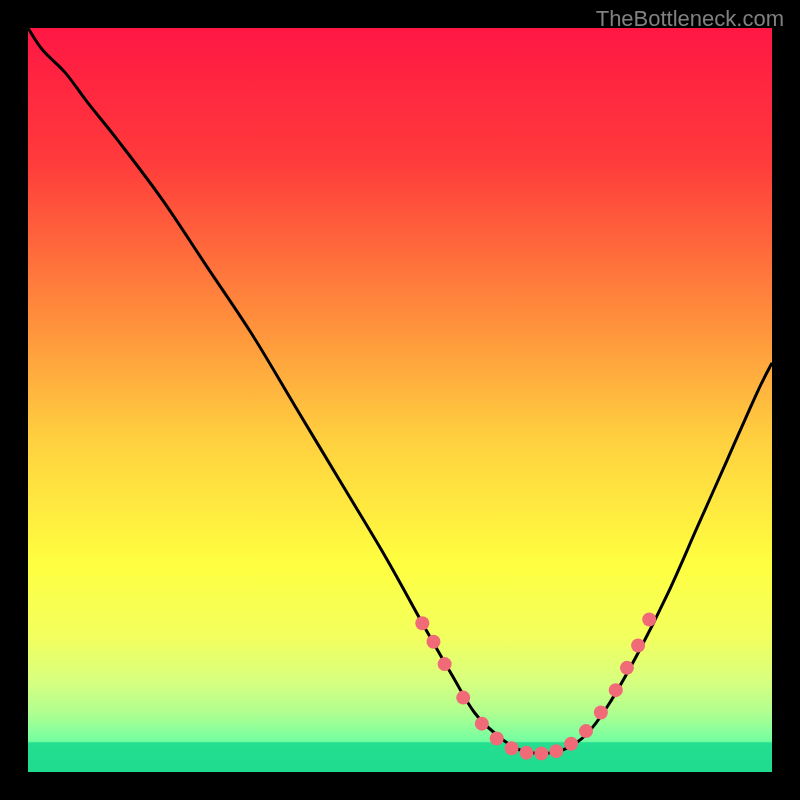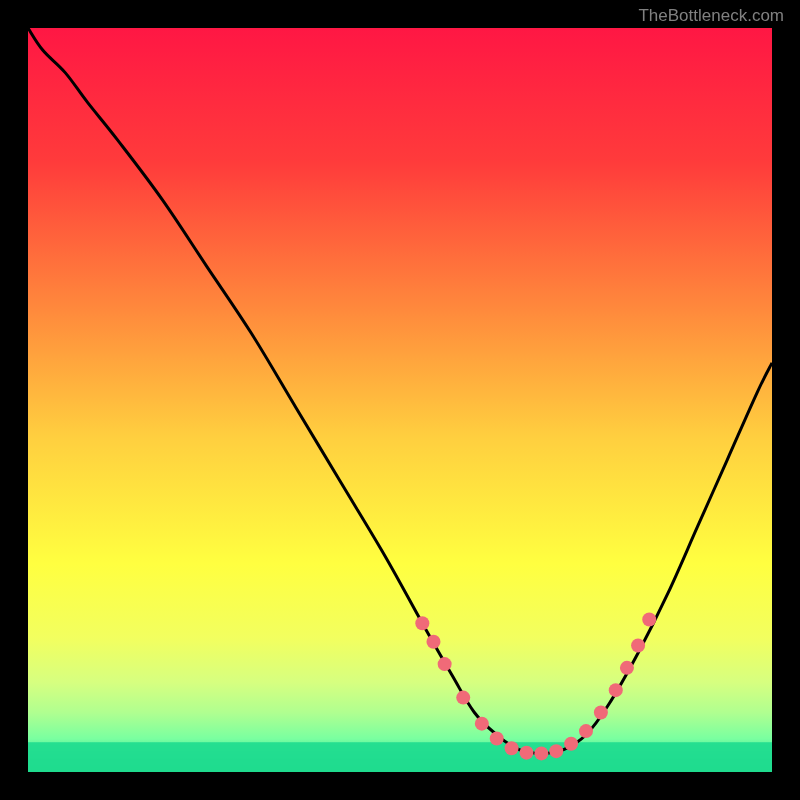--- a/index.html
+++ b/index.html
@@ -14,21 +14,21 @@
   .frame {
     position: absolute;
     inset: 0;
     background: #000;
   }
   .watermark {
     position: absolute;
     top: 6px;
     right: 16px;
     color: #808080;
-    font-size: 17px;
+    font-size: 22px;
     font-weight: 500;
     z-index: 10;
   }
   svg.plot {
     position: absolute;
     top: 28px;
     left: 28px;
     width: 744px;
     height: 744px;
     display: block;

